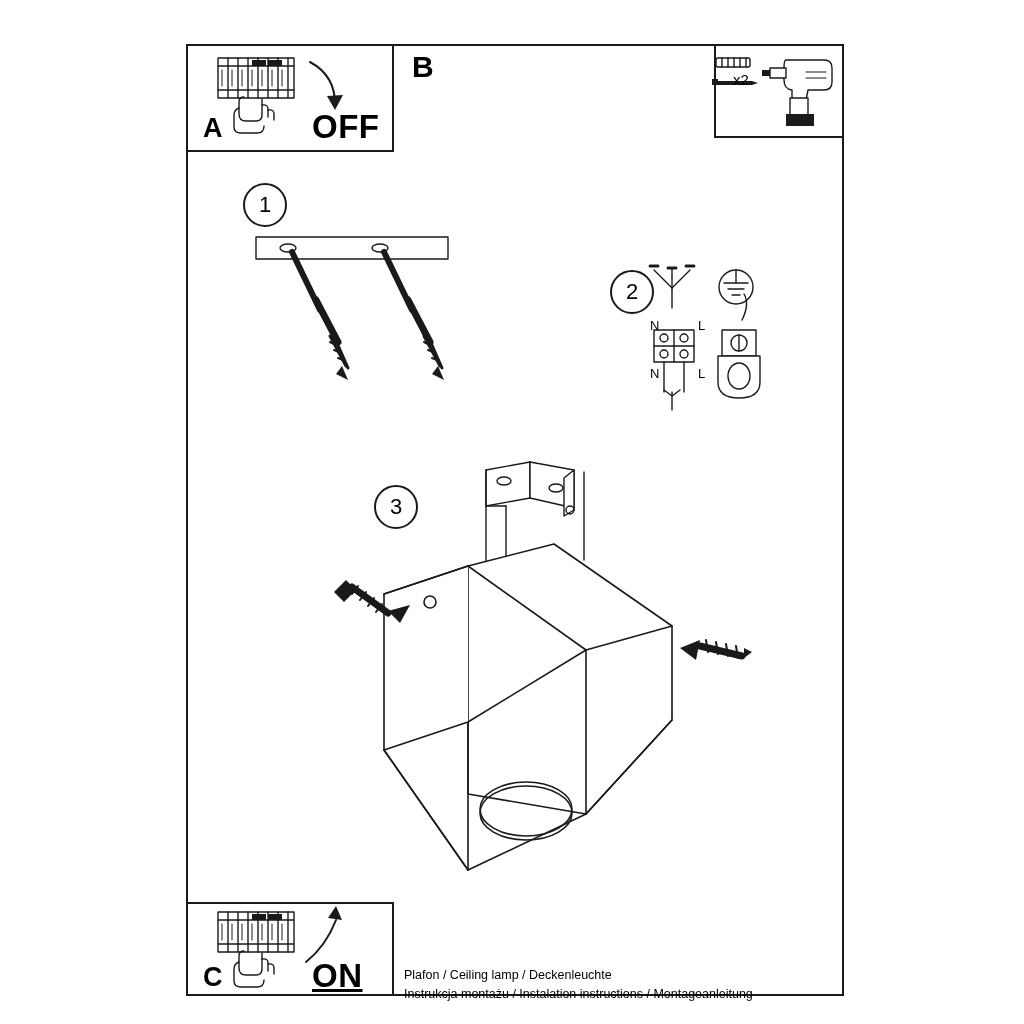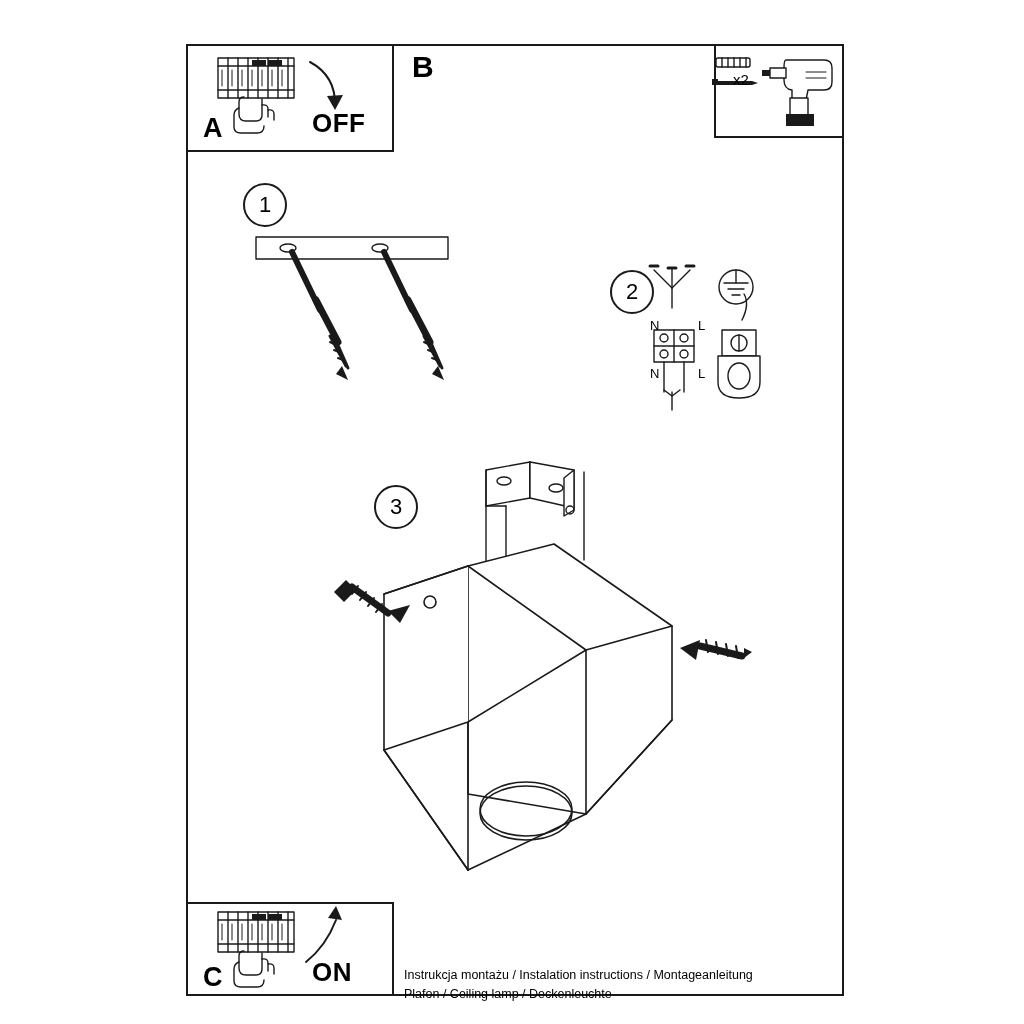--- a/index.html
+++ b/index.html
@@ -68,27 +68,27 @@
     font-size: 27px;
     font-weight: bold;
     font-family: "Liberation Sans", sans-serif;
     letter-spacing: 0.5px;
   }
   .letter-a { left: 203px; top: 113px; }
   .letter-b { left: 412px; top: 50px; font-size: 30px; }
   .letter-c { left: 203px; top: 962px; }
   .onoff {
     position: absolute;
-    font-size: 26px;
+    font-size: 33px;
     font-weight: bold;
     font-family: "Liberation Sans", sans-serif;
     letter-spacing: 0.5px;
   }
   .off-label { left: 312px; top: 108px; }
-  .on-label  { left: 312px; top: 957px; }
+  .on-label  { left: 312px; top: 957px; text-decoration: underline; }
   .x2-label {
     position: absolute;
     left: 733px;
     top: 71px;
     font-size: 15px;
     font-family: "Liberation Sans", sans-serif;
   }
   
   .step-circle {
     position: absolute;
@@ -363,17 +363,17 @@
   <div class="step-circle step1">1</div>
   <div class="step-circle step2">2</div>
   <div class="step-circle step3">3</div>
 
   <div class="nl-label" style="left:650px; top:318px;">N</div>
   <div class="nl-label" style="left:698px; top:318px;">L</div>
   <div class="nl-label" style="left:650px; top:366px;">N</div>
   <div class="nl-label" style="left:698px; top:366px;">L</div>
 
   <div class="footer">
+    <div>Plafon / Ceiling lamp / Deckenleuchte</div>
     <div>Instrukcja montażu / Instalation instructions / Montageanleitung</div>
-    <div>Plafon / Ceiling lamp / Deckenleuchte</div>
   </div>
 
 </div>
 
 </body></html>

